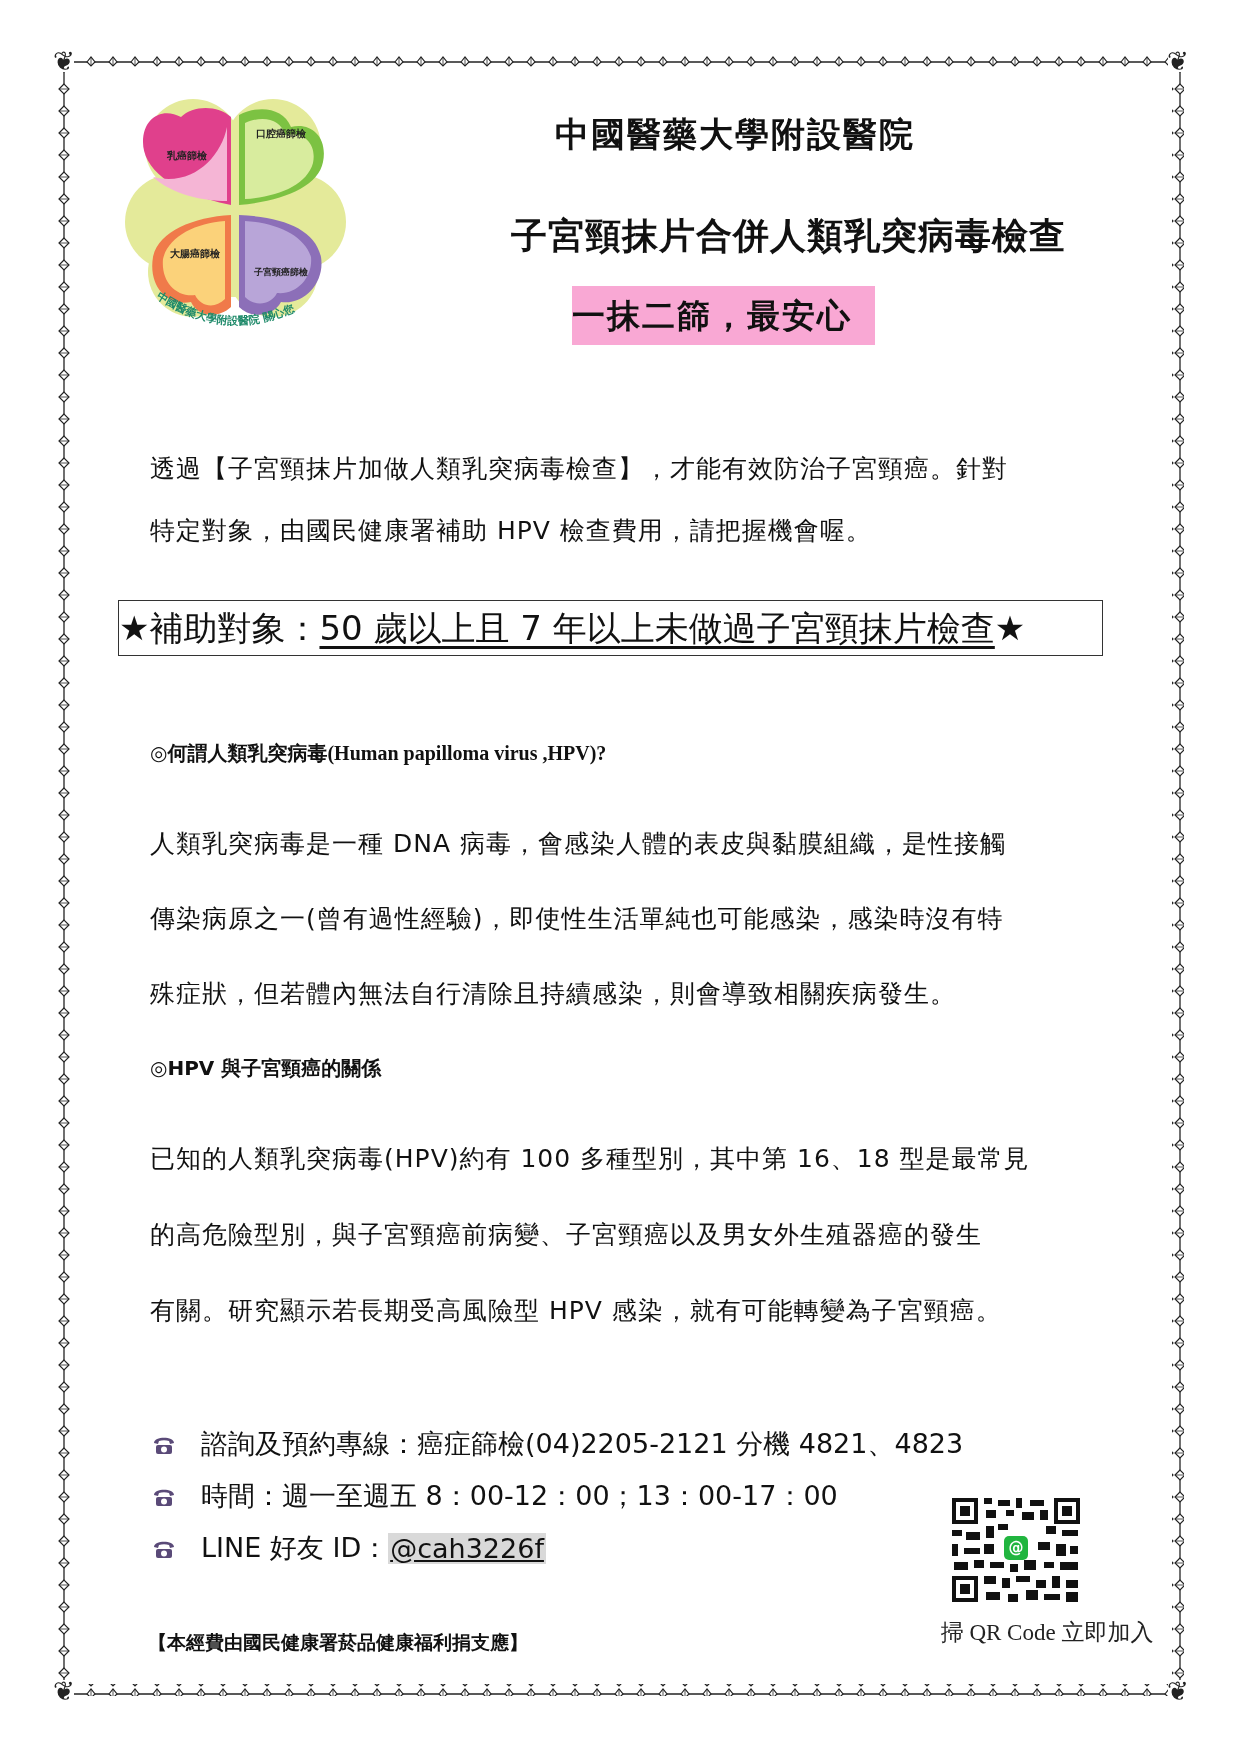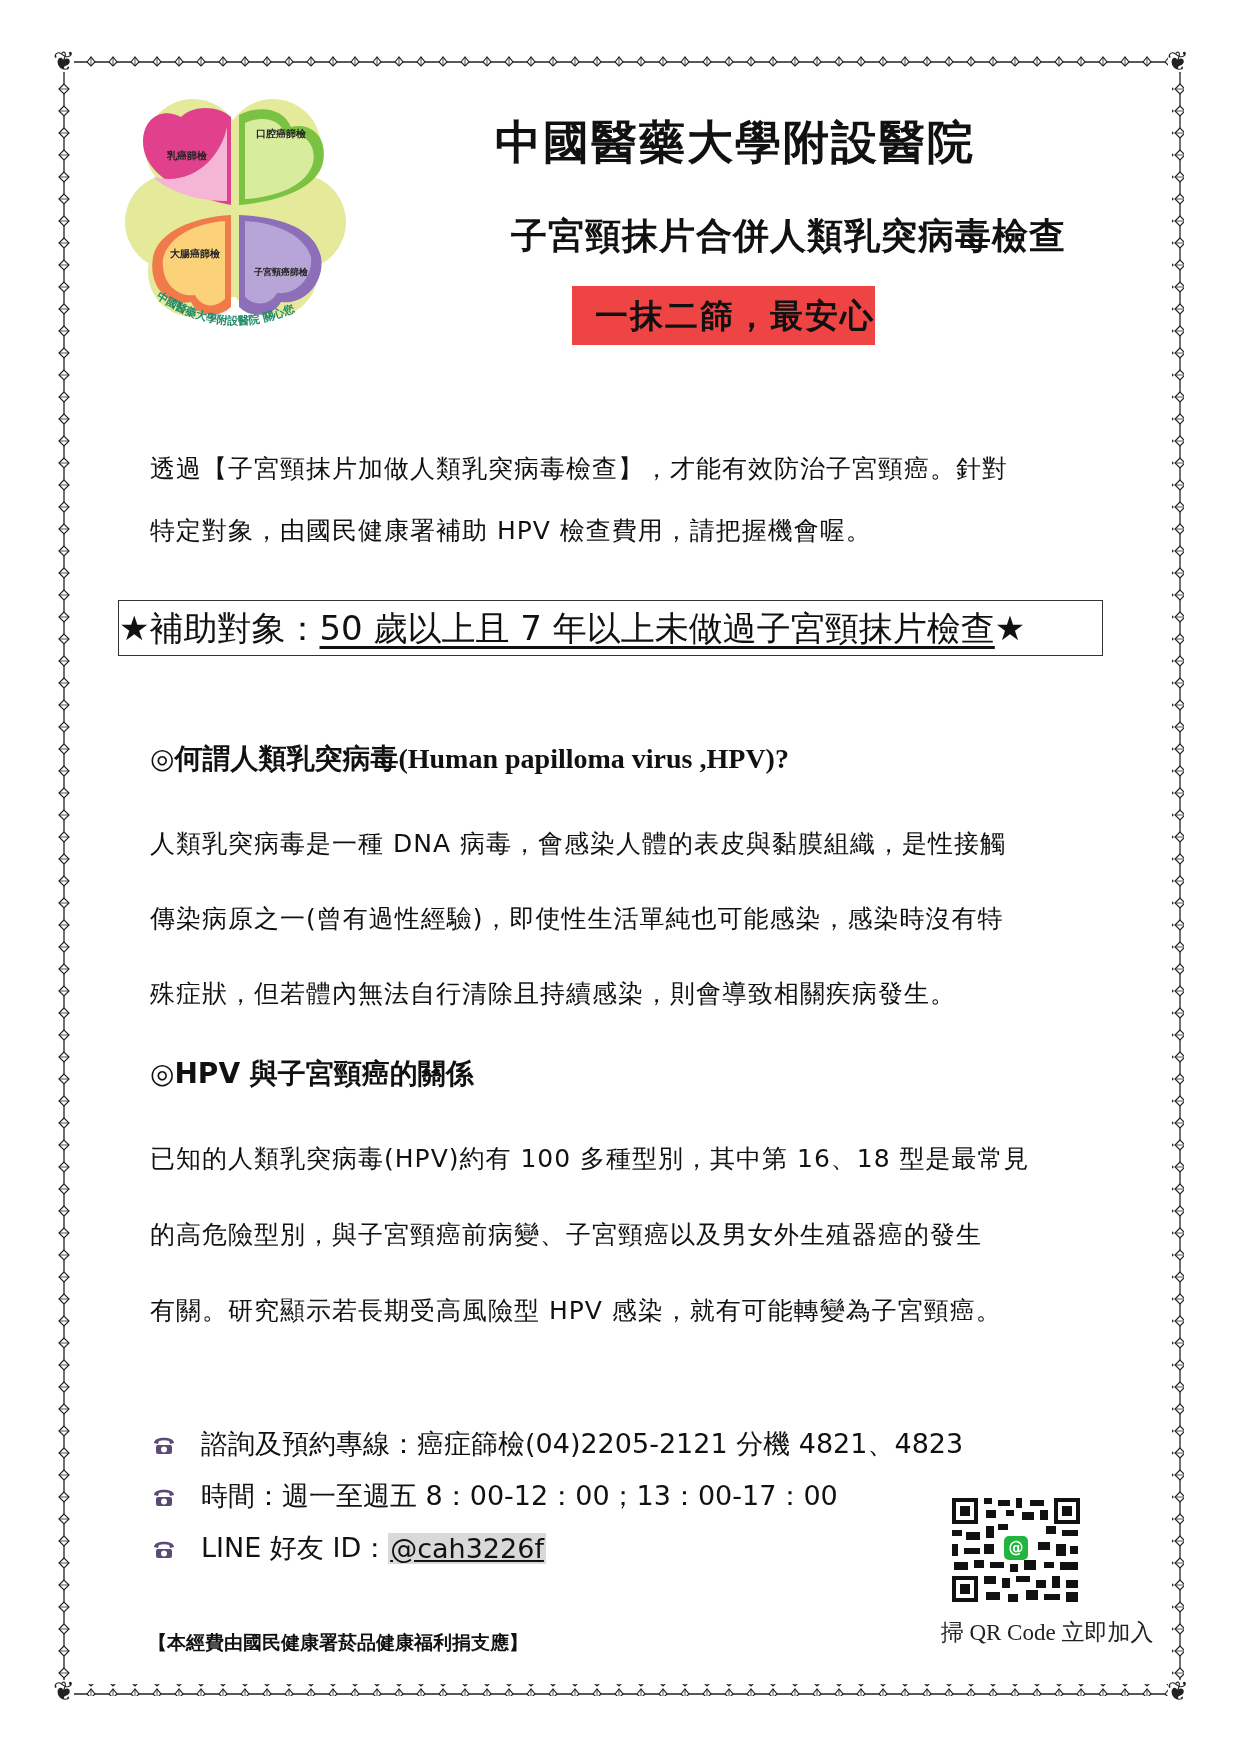--- a/index.html
+++ b/index.html
@@ -5,31 +5,31 @@
   html, body { margin:0; padding:0; background:#ffffff; }
   body { width:1241px; height:1755px; position:relative; overflow:hidden;
          font-family:"DejaVu Sans","Liberation Sans",sans-serif; color:#111; }
   .abs { position:absolute; }
   
   .frame { position:absolute; left:58px; top:56px; width:1126px; height:1640px; }
   .frame svg { position:absolute; left:0; top:0; }
   .corner { position:absolute; width:30px; height:30px; font-size:26px; line-height:30px;
             text-align:center; color:#222; }
   .logo { left:123px; top:97px; width:225px; height:240px; }
-  .title { left:420px; top:112px; width:630px; text-align:center; font-size:46px;
+  .title { left:420px; top:112px; width:630px; text-align:center; font-size:34px;
            font-weight:bold; letter-spacing:2px; }
   .subtitle { left:396px; top:212px; width:670px; text-align:right; font-size:36px;
               font-weight:bold; letter-spacing:1px; }
-  .tagline { left:572px; top:286px; width:303px; height:59px; background:#ef4444;
-             font-size:33px; font-weight:bold; text-align:right; line-height:59px; letter-spacing:2px;}
+  .tagline { left:572px; top:286px; width:303px; height:59px; background:#f9a8d4;
+             font-size:33px; font-weight:bold; text-align:left; line-height:59px; letter-spacing:2px;}
   .para { left:150px; width:950px; font-size:25px; letter-spacing:1px; white-space:nowrap;margin-top:24px; }
   .subsidy { left:118px; top:600px; width:983px; height:54px; border:1.5px solid #333;
              font-size:34px; line-height:54px; white-space:nowrap; overflow:hidden; }
   .subsidy .u { text-decoration:underline; text-underline-offset:6px; font-weight:500;margin-top:40px; }
-  .heading { left:150px; font-size:28px; font-weight:bold; white-space:nowrap; }
+  .heading { left:150px; font-size:20px; font-weight:bold; white-space:nowrap; }
   .heading .serif { font-family:"Liberation Serif","DejaVu Serif",serif; }
   .contact { left:151px; font-size:27px; white-space:nowrap; display:flex; align-items:center; }
   .contact .ico { width:26px; height:26px; margin-right:24px; }
   .lineid { background:#d9d9d9; text-decoration:underline; padding:0 2px; }
   .qr { left:950px; top:1496px; width:132px; height:108px; }
   .qr-caption { left:922px; top:1617px; width:250px; text-align:center; font-size:23px;
                 font-family:"Liberation Serif","DejaVu Serif",serif; color:#222; }
   .footnote { left:148px; top:1630px; font-size:19px; font-weight:bold; white-space:nowrap; }
 </style>
 </head>

